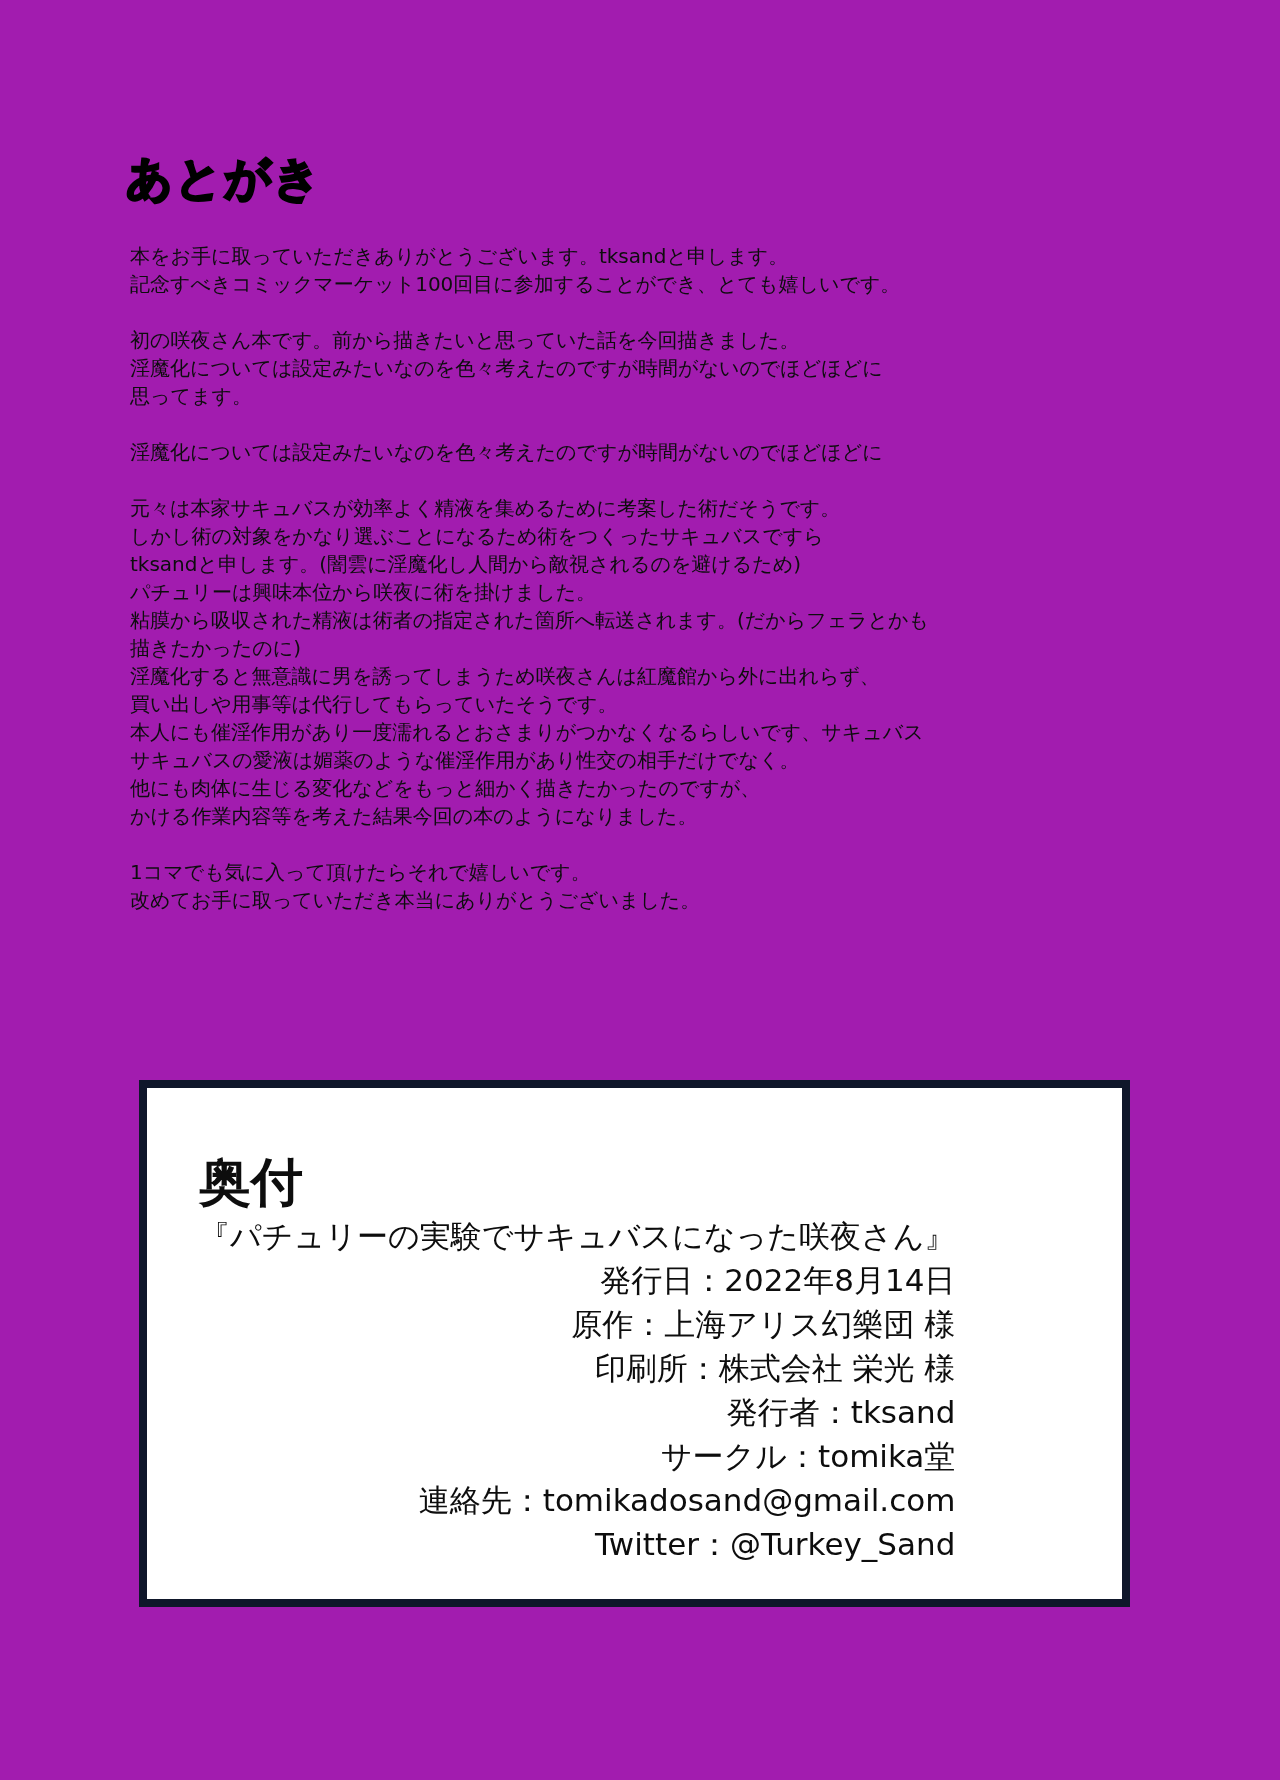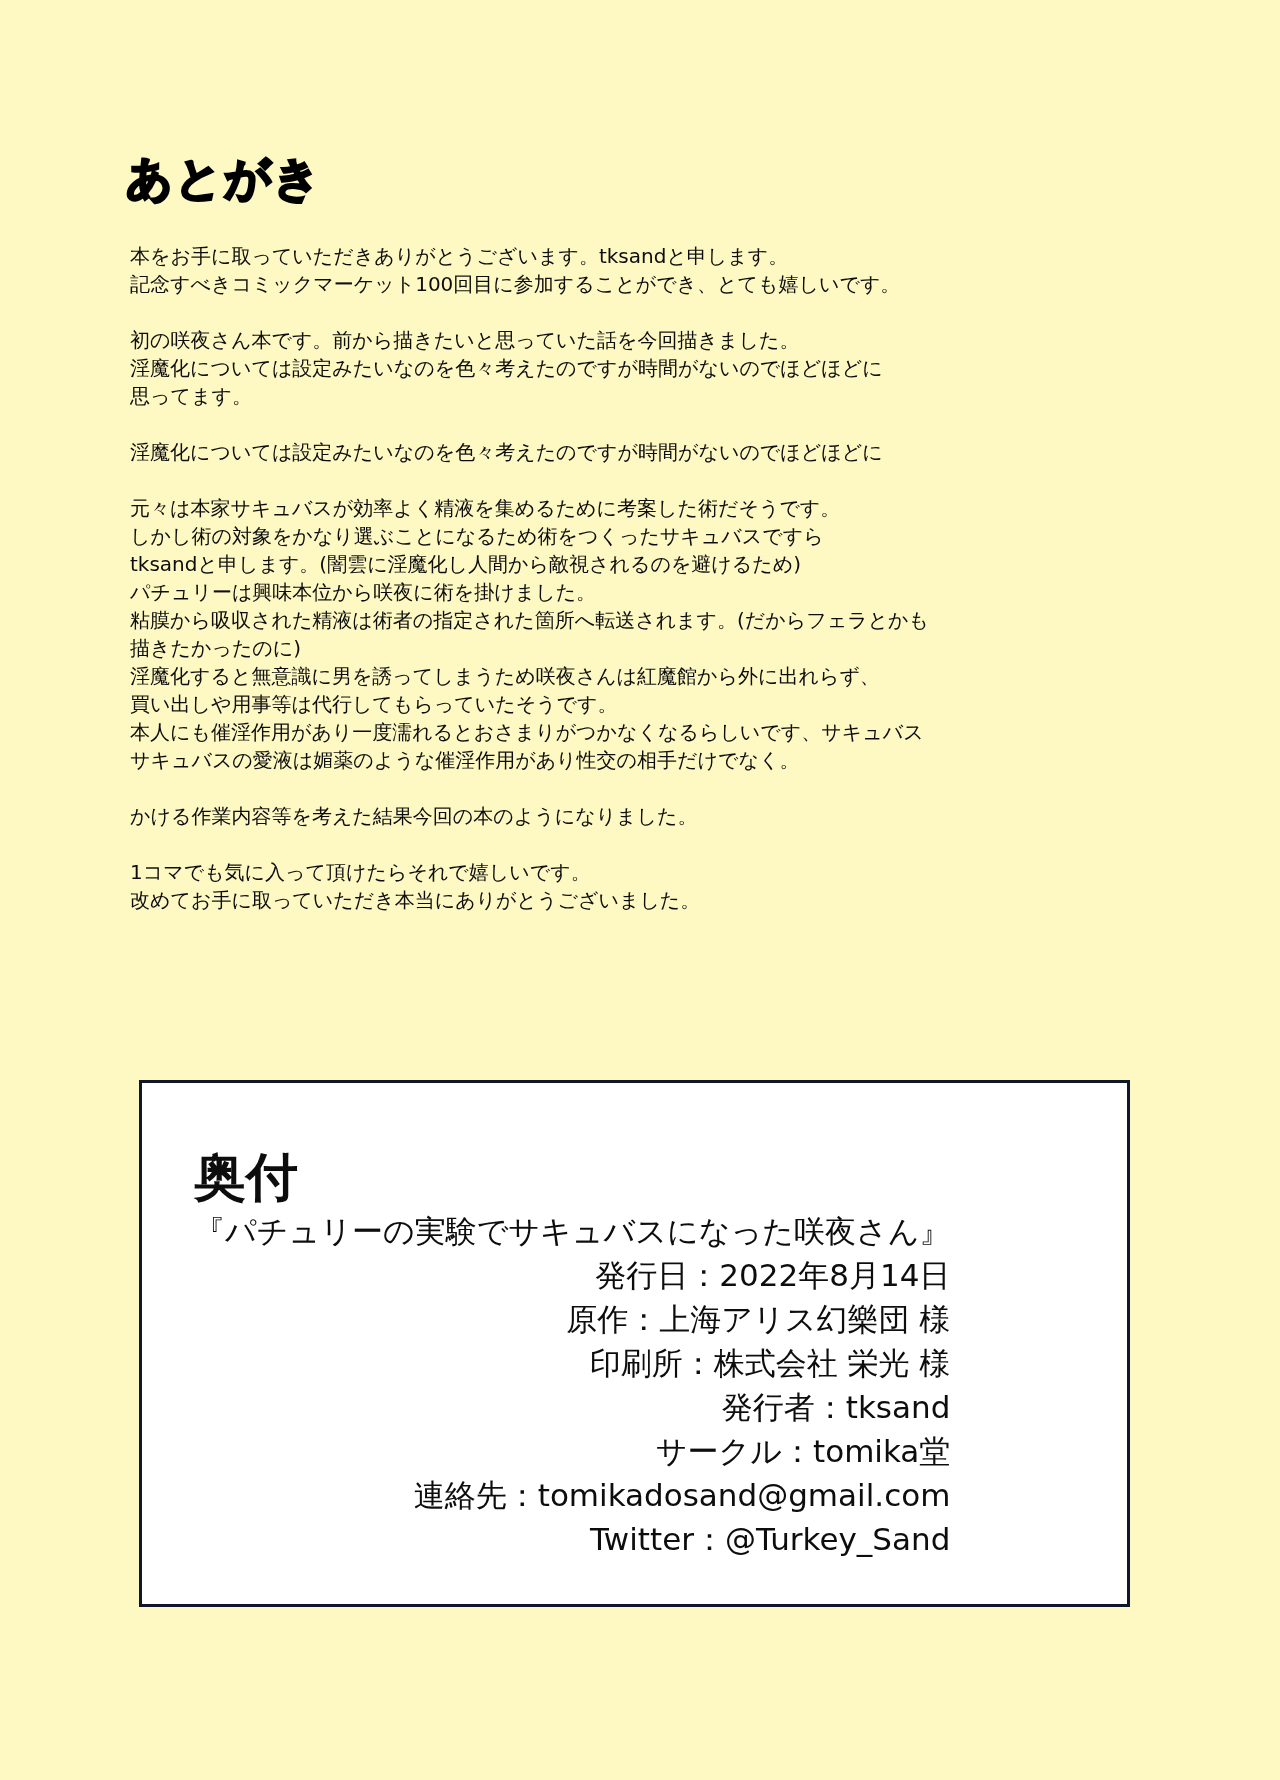--- a/index.html
+++ b/index.html
@@ -4,21 +4,21 @@
 <style>
   html, body {
     margin: 0;
     padding: 0;
     background: #ffffff;
   }
   .page {
     position: relative;
     width: 1280px;
     height: 1780px;
-    background: #fef9c3;
+    background: #a21caf;
     color: #0a0a0a;
     font-family: "DejaVu Sans", sans-serif;
     overflow: hidden;
   }
   .afterword-title {
     position: absolute;
     left: 126px;
     top: 148px;
     font-size: 46px;
     font-weight: 900;
@@ -41,21 +41,21 @@
   }
   .afterword-body .line {
     white-space: nowrap;
   }
   .colophon-box {
     position: absolute;
     left: 139px;
     top: 1080px;
     width: 991px;
     height: 527px;
-    border: 3px solid #0f172a;
+    border: 8px solid #0f172a;
     box-sizing: border-box;
     background: #ffffff;
   }
   .colophon-heading {
     position: absolute;
     left: 52px;
     top: 60px;
     font-size: 52px;
     font-weight: 700;
     color: #0d0d0d;
@@ -99,21 +99,21 @@
       <span class="line">元々は本家サキュバスが効率よく精液を集めるために考案した術だそうです。</span><br>
       <span class="line">しかし術の対象をかなり選ぶことになるため術をつくったサキュバスですら</span><br>
       <span class="line">tksandと申します。(闇雲に淫魔化し人間から敵視されるのを避けるため)</span><br>
       <span class="line">パチュリーは興味本位から咲夜に術を掛けました。</span><br>
       <span class="line">粘膜から吸収された精液は術者の指定された箇所へ転送されます。(だからフェラとかも</span><br>
       <span class="line">描きたかったのに)</span><br>
       <span class="line">淫魔化すると無意識に男を誘ってしまうため咲夜さんは紅魔館から外に出れらず、</span><br>
       <span class="line">買い出しや用事等は代行してもらっていたそうです。</span><br>
       <span class="line">本人にも催淫作用があり一度濡れるとおさまりがつかなくなるらしいです、サキュバス</span><br>
       <span class="line">サキュバスの愛液は媚薬のような催淫作用があり性交の相手だけでなく。</span><br>
-      <br>
+      <span class="line">他にも肉体に生じる変化などをもっと細かく描きたかったのですが、</span><br>
       <span class="line">かける作業内容等を考えた結果今回の本のようになりました。</span>
     </p>
     <p>
       <span class="line">1コマでも気に入って頂けたらそれで嬉しいです。</span><br>
       <span class="line">改めてお手に取っていただき本当にありがとうございました。</span>
     </p>
   </div>
 
   <div class="colophon-box">
     <div class="colophon-heading">奥付</div>

